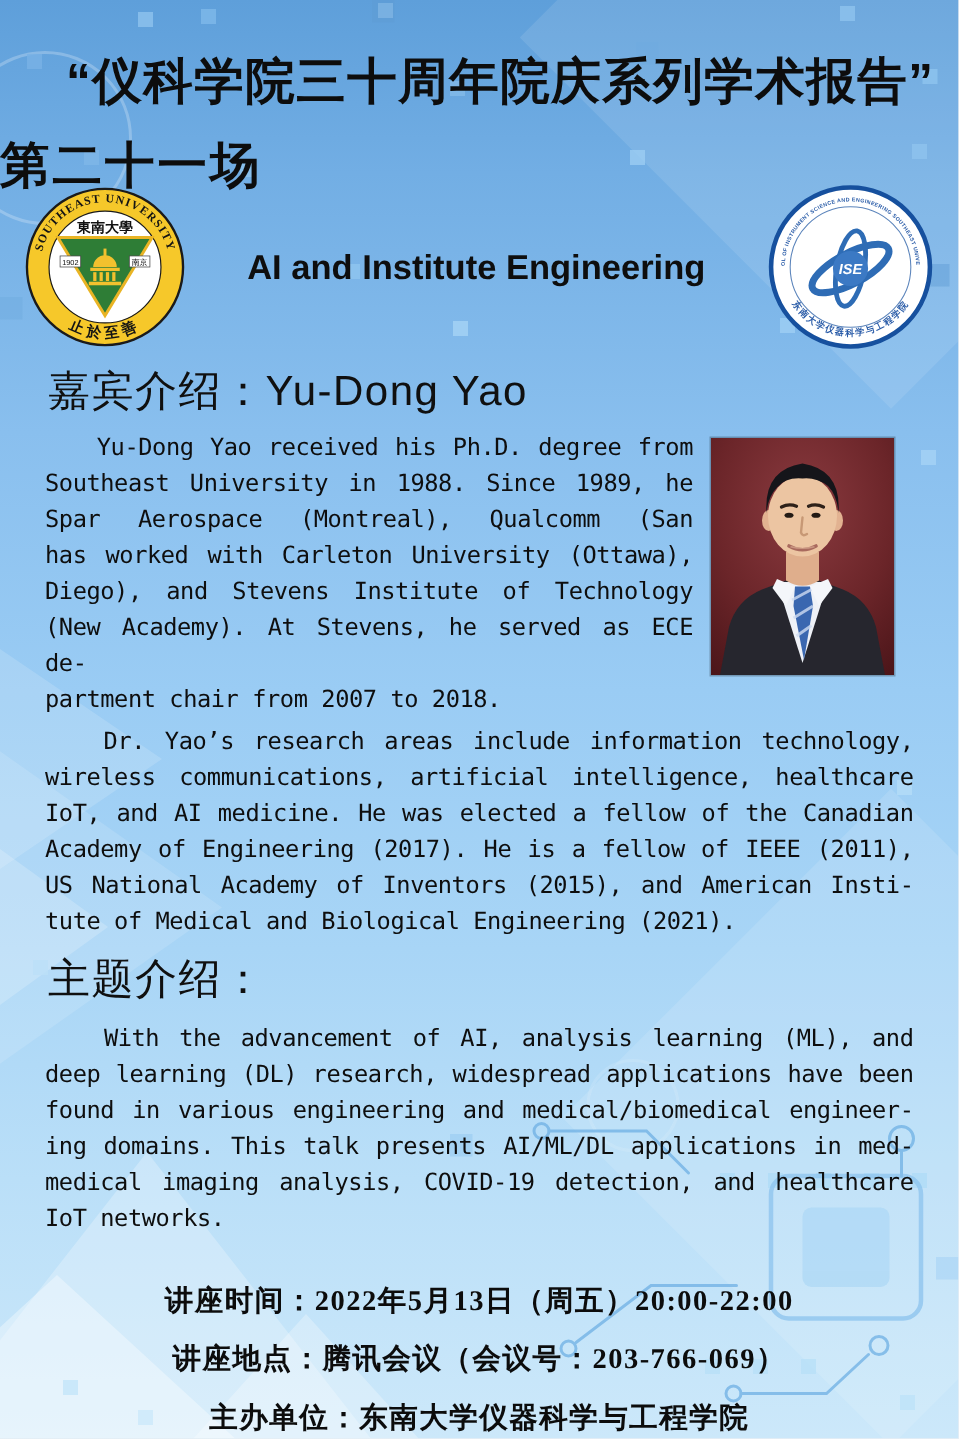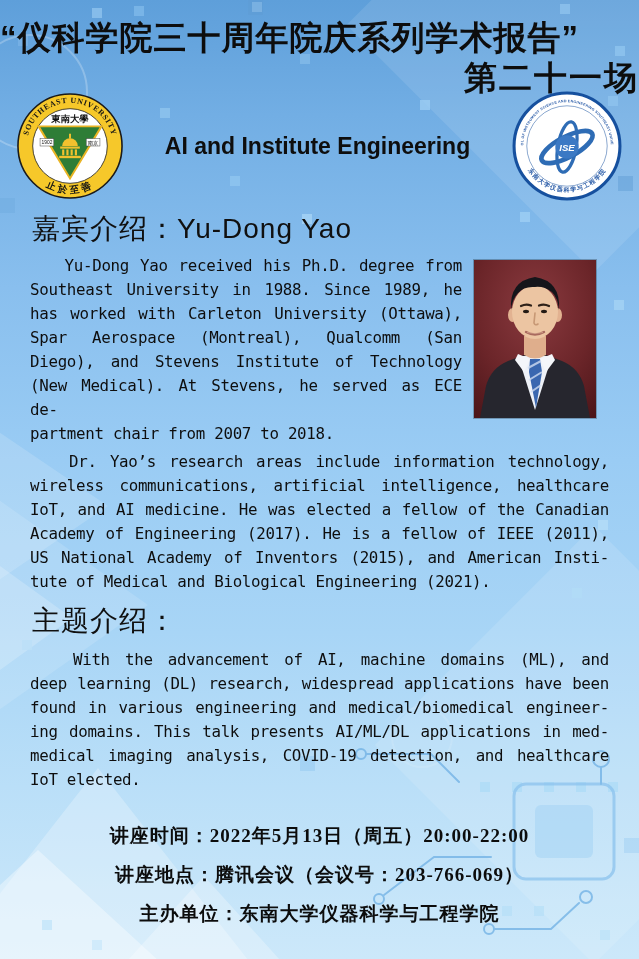--- a/index.html
+++ b/index.html
@@ -33,22 +33,22 @@
     598px 520px #B5DDF8,22px 640px #BCE0F8,572px 588px #B2DCF7,
     480px 782px #AFDCF7,512px 782px #AFDCF7,544px 782px #AFDCF7,576px 782px #AFDCF7,608px 782px #AFDCF7,
     470px 906px #B9E1F8,502px 906px #B9E1F8,534px 906px #B9E1F8,600px 930px #BEE3F9,
     42px 920px #C4E6FA,92px 940px #CDEAFB;}
   .sqB{left:0;top:0;width:15px;height:15px;opacity:.45;box-shadow:
     248px 0px #5E9CD4,424px 28px #6FABE0,0px 198px #6FABE0,618px 176px #5E9CD4,
     300px 756px #8FC6F0,624px 838px #9CCDF3;}
   .circuit{position:absolute;right:0;bottom:0;opacity:.75;}
   
   .content{position:relative;z-index:2;}
-  .series-title{margin:0;padding-top:18px;text-align:left;font-size:33px;line-height:40px;font-weight:800;color:#0d0d0d;letter-spacing:1px;}
-  .series-title2{margin:0;text-align:right;font-size:33px;line-height:40px;font-weight:800;color:#0d0d0d;letter-spacing:2px;}
+  .series-title{margin:16px;padding-top:18px;text-align:right;font-size:33px;line-height:40px;font-weight:800;color:#0d0d0d;letter-spacing:1px;}
+  .series-title2{margin:0;text-align:left;font-size:33px;line-height:40px;font-weight:800;color:#0d0d0d;letter-spacing:2px;}
   .header-row{display:flex;align-items:center;padding:0 16px;margin-top:-8px;}
   .logo{flex:0 0 auto;display:block;}
   .talk-title{flex:1;text-align:center;font-weight:800;font-size:23px;line-height:31px;color:#0e0e0e;padding:0 4px;}
   .section{margin:10px 30px 0;}
   .sec-heading{font-size:28px;line-height:34px;font-weight:400;color:#101010;letter-spacing:1px;margin:0 0 8px 2px;}
   .bodytext{font-family:"DejaVu Sans Mono","Liberation Mono",monospace;font-size:15.8px;letter-spacing:-0.3px;line-height:24px;color:#0e0e0e;}
   .jl{text-align:justify;text-align-last:justify;white-space:pre-wrap;}
   .ll{text-align:left;white-space:pre-wrap;}
   .bio-row{display:flex;gap:12px;margin-top:6px;}
   .bio-col{width:432px;flex:0 0 auto;}
@@ -156,24 +156,24 @@
         </g>
       </svg>
     </div>
 
     <div class="section">
       <h2 class="sec-heading">嘉宾介绍：Yu-Dong Yao</h2>
       <div class="bio-row">
         <div class="bio-col bodytext">
           <div class="jl">　　Yu-Dong Yao received his Ph.D. degree from</div>
           <div class="jl">Southeast University in 1988. Since 1989, he</div>
+          <div class="jl">Spar Aerospace (Montreal), Qualcomm (San</div>
           <div class="jl">has worked with Carleton University (Ottawa),</div>
-          <div class="jl">Spar Aerospace (Montreal), Qualcomm (San</div>
           <div class="jl">Diego), and Stevens Institute of Technology</div>
-          <div class="jl">(New Medical). At Stevens, he served as ECE de-</div>
+          <div class="jl">(New Academy). At Stevens, he served as ECE de-</div>
           <div class="ll">partment chair from 2007 to 2018.</div>
         </div>
 
         <svg class="photo" width="122" height="158" viewBox="0 0 122 158">
           <defs>
             <radialGradient id="pbg" cx="50%" cy="30%" r="90%">
               <stop offset="0%" stop-color="#8A3A3F"></stop>
               <stop offset="55%" stop-color="#6B2529"></stop>
               <stop offset="100%" stop-color="#471317"></stop>
             </radialGradient>
@@ -207,26 +207,26 @@
         <div class="jl">IoT, and AI medicine. He was elected a fellow of the Canadian</div>
         <div class="jl">Academy of Engineering (2017). He is a fellow of IEEE (2011),</div>
         <div class="jl">US National Academy of Inventors (2015), and American Insti-</div>
         <div class="ll">tute of Medical and Biological Engineering (2021).</div>
       </div>
     </div>
 
     <div class="section topic">
       <h2 class="sec-heading">主题介绍：</h2>
       <div class="bodytext">
-        <div class="jl">　　With the advancement of AI, machine domains (ML), and</div>
+        <div class="jl">　　With the advancement of AI, analysis learning (ML), and</div>
         <div class="jl">deep learning (DL) research, widespread applications have been</div>
         <div class="jl">found in various engineering and medical/biomedical engineer-</div>
         <div class="jl">ing domains. This talk presents AI/ML/DL applications in med-</div>
         <div class="jl">medical imaging analysis, COVID-19 detection, and healthcare</div>
-        <div class="ll">IoT elected.</div>
+        <div class="ll">IoT networks.</div>
       </div>
     </div>
 
     <div class="footer">
       <div>讲座时间：2022年5月13日（周五）20:00-22:00</div>
       <div>讲座地点：腾讯会议（会议号：203-766-069）</div>
       <div>主办单位：东南大学仪器科学与工程学院</div>
     </div>
 
   </div>

